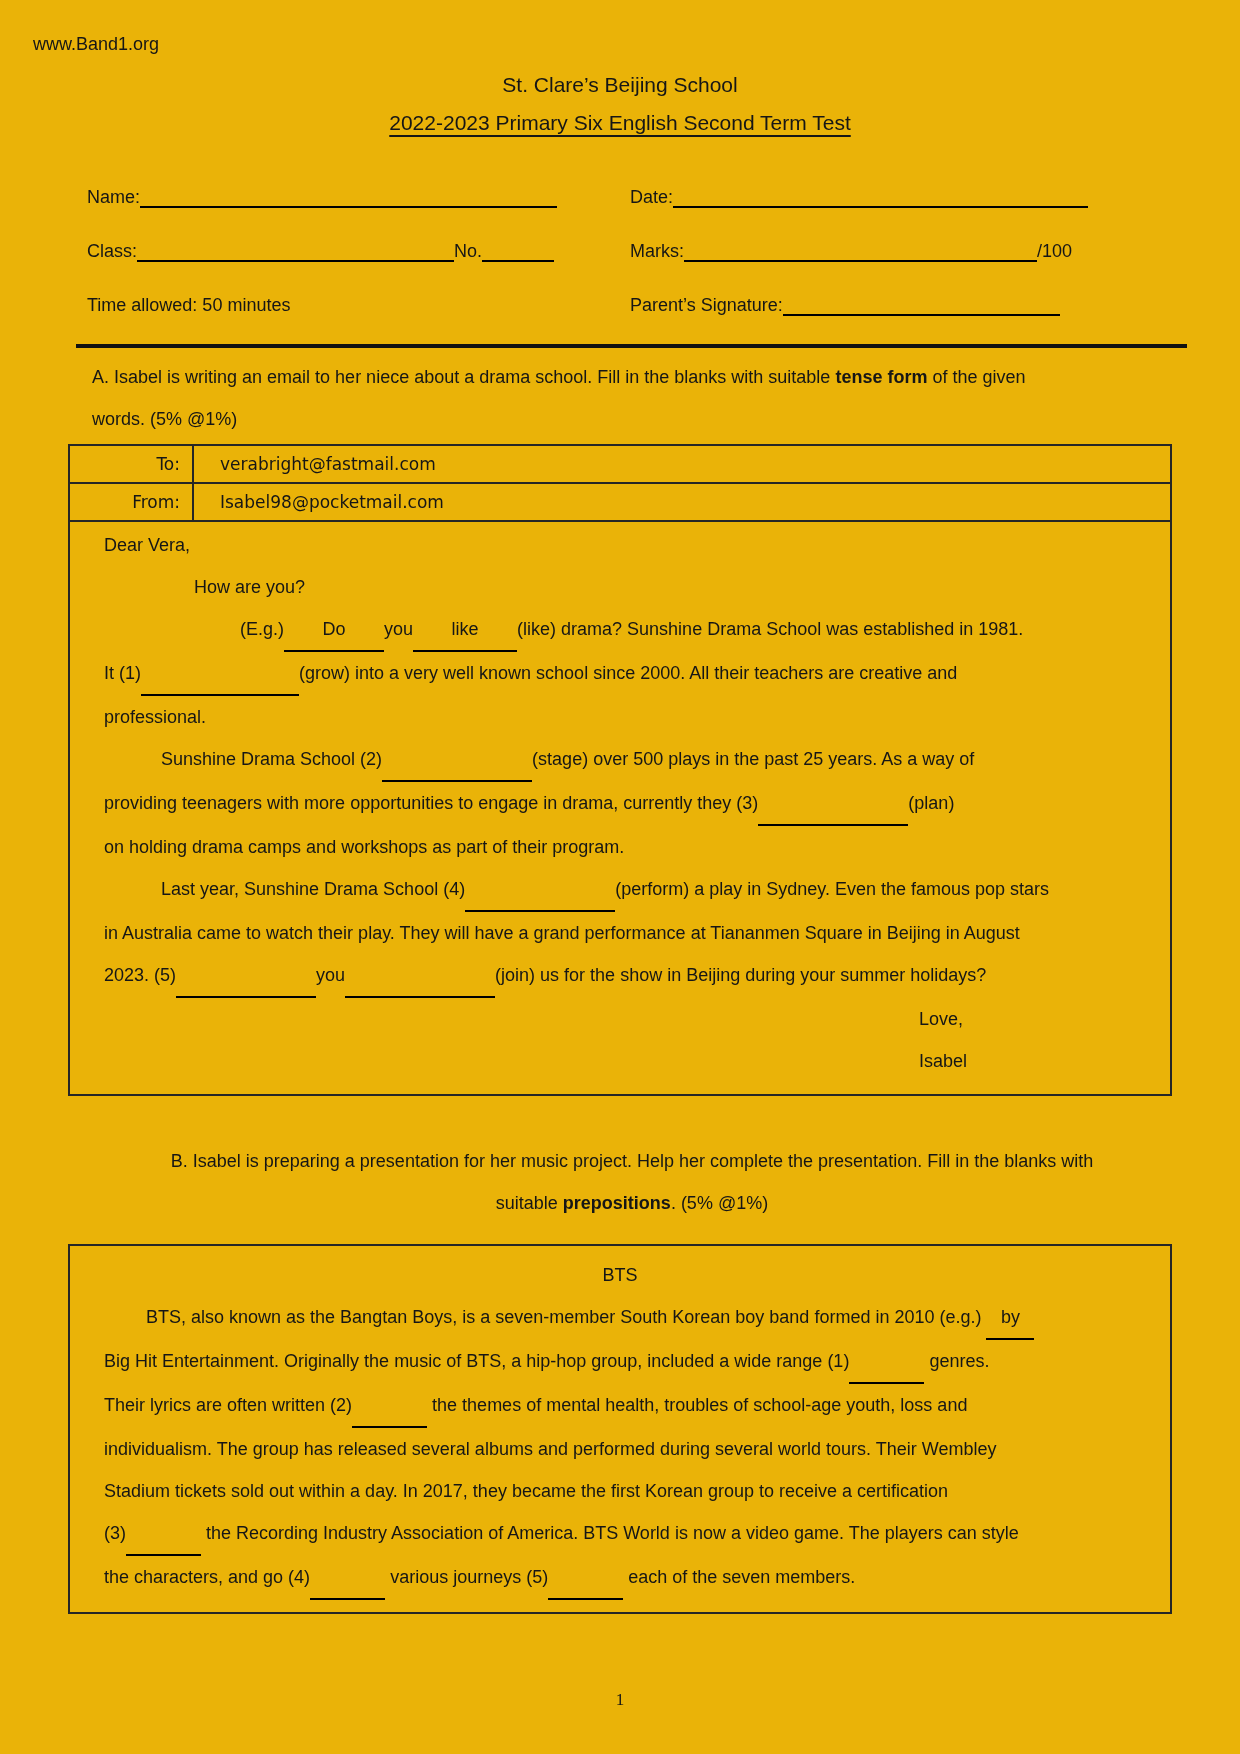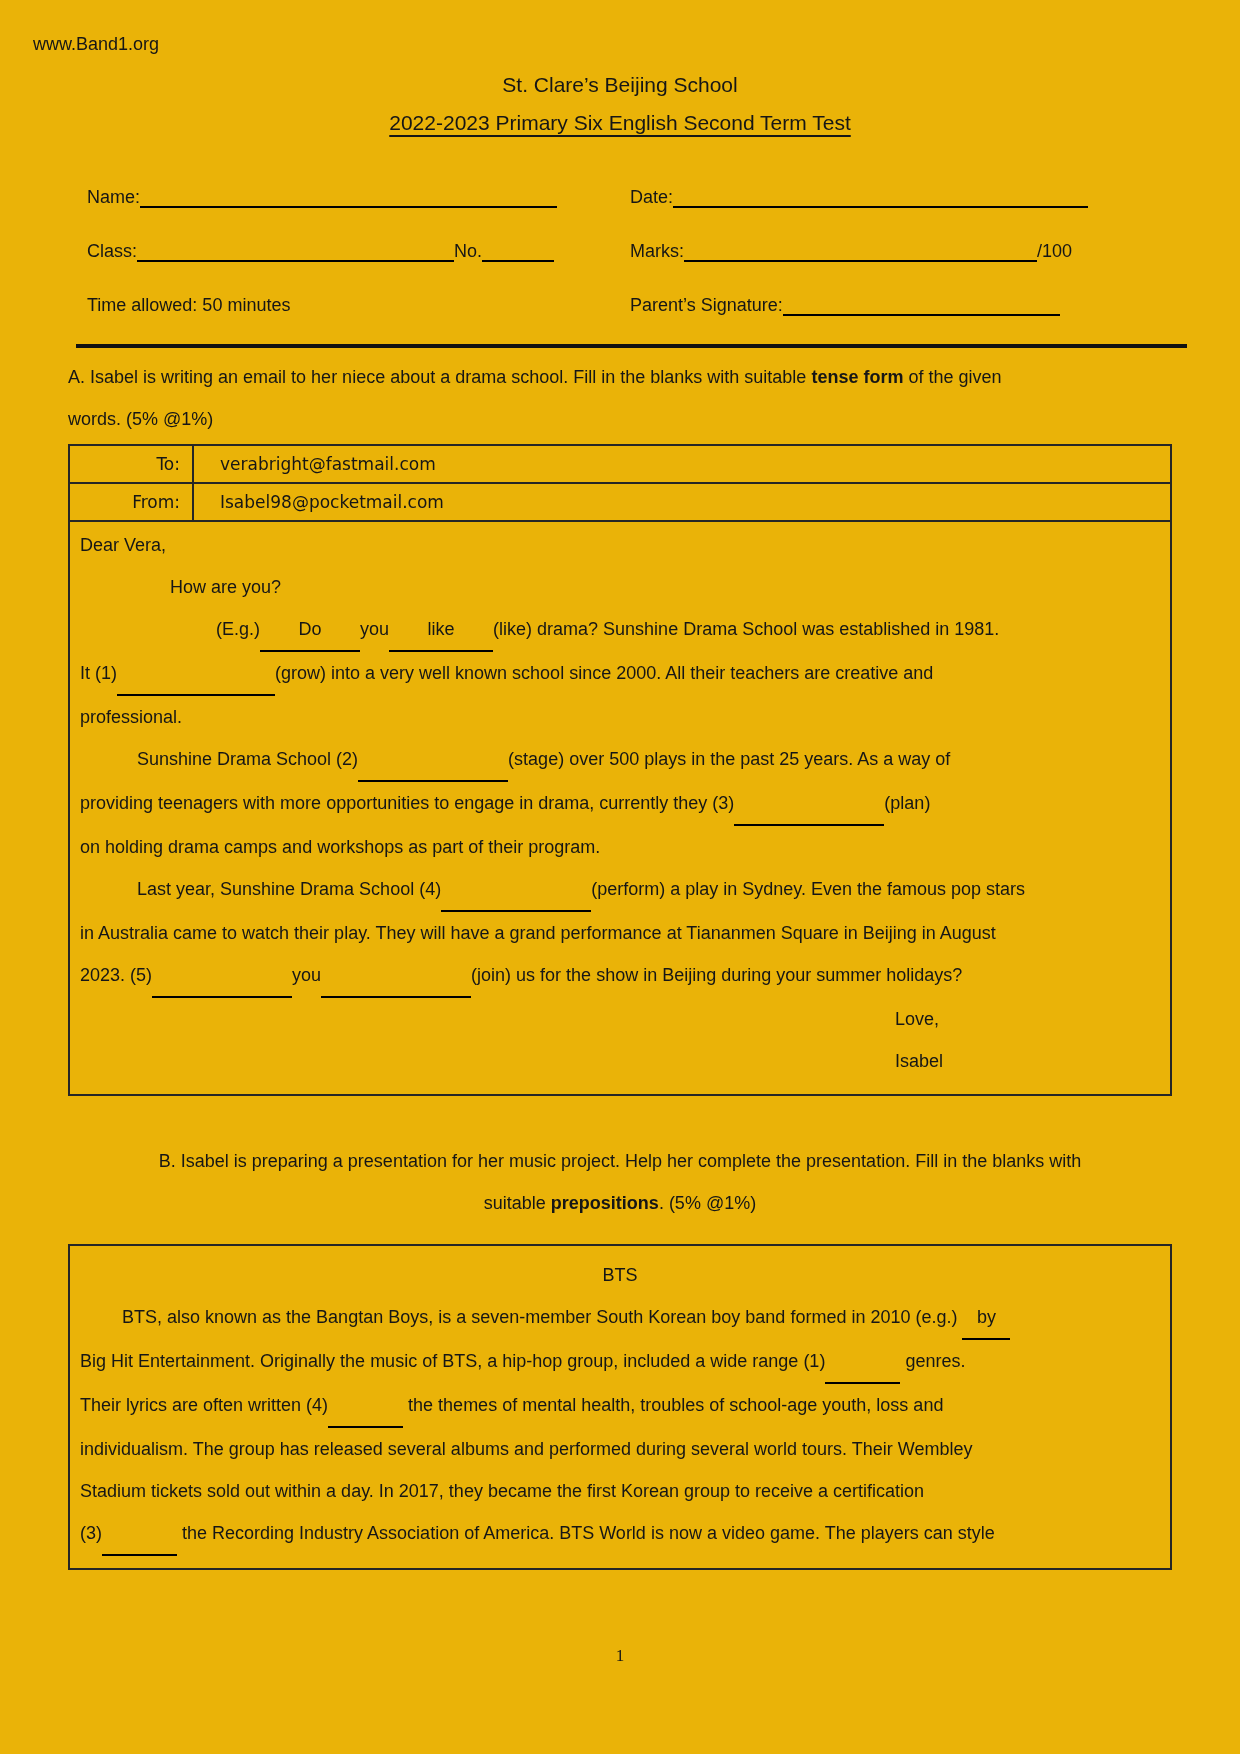--- a/index.html
+++ b/index.html
@@ -19,21 +19,21 @@
   .frow{display:flex;height:54px;align-items:flex-end;}
   .fcell{display:flex;align-items:flex-end;}
   .fcell.left{width:543px;flex:none;}
   .fcell.right{flex:1;}
   .flabel{white-space:pre;}
   .fill{display:inline-block;border-bottom:2px solid #000;height:22px;flex:none;}
   .w417{width:417px}.w415{width:415px}.w317{width:317px}.w72{width:72px}.w353{width:353px}.w277{width:277px}
   .thick-rule{margin:28px 53px 0 76px;height:4px;background:#111;}
   .para{margin:8px 68px 0 68px;line-height:42px;}
   .para.secb{margin-top:44px;text-align:center;}
-  .tline{white-space:nowrap;}
+  .tline{white-space:nowrap;margin-left:24px;}
   .blank{display:inline-block;border-bottom:2px solid #000;text-align:center;white-space:nowrap;}
   .email-box{margin:4px 68px 0 68px;border:2px solid #262626;}
   .erow{display:flex;align-items:stretch;border-bottom:2px solid #262626;height:36px;
         font-family:"DejaVu Sans",sans-serif;font-size:17px;}
   .elabel{width:110px;flex:none;border-right:2px solid #262626;display:flex;align-items:center;justify-content:flex-end;padding-right:12px;}
   .evalue{display:flex;align-items:center;padding-left:26px;}
   .ebody{padding:2px 10px 12px 10px;line-height:42px;}
   .bts-box{margin:20px 68px 0 68px;border:2px solid #262626;padding:8px 10px 12px 10px;line-height:42px;}
   .bts-title{text-align:center;}
   .page-num{margin-top:76px;text-align:center;font-family:"Liberation Serif",serif;font-size:17px;}
@@ -122,22 +122,23 @@
   <div class="para secb">
       <div class="tline"><span>B. Isabel is preparing a presentation for her music project. Help her complete the presentation. Fill in the blanks with</span></div>
       <div class="tline"><span>suitable </span><b>prepositions</b><span>. (5% @1%)</span></div>
     </div>
 
   <div class="bts-box">
     <div class="bts-title">BTS</div>
     <div>
         <div class="tline" style="padding-left: 42px;"><span>BTS, also known as the Bangtan Boys, is a seven-member South Korean boy band formed in 2010 (e.g.) </span><span class="blank" style="width: 48px;">by</span></div>
         <div class="tline"><span>Big Hit Entertainment. Originally the music of BTS, a hip-hop group, included a wide range (1)</span><span class="blank" style="width: 75px;">&nbsp;</span><span> genres.</span></div>
-        <div class="tline"><span>Their lyrics are often written (4)</span><span class="blank" style="width: 75px;">&nbsp;</span><span> the themes of mental health, troubles of school-age youth, loss and</span></div>
+        <div class="tline"><span>Their lyrics are often written (2)</span><span class="blank" style="width: 75px;">&nbsp;</span><span> the themes of mental health, troubles of school-age youth, loss and</span></div>
         <div class="tline"><span>individualism. The group has released several albums and performed during several world tours. Their Wembley</span></div>
         <div class="tline"><span>Stadium tickets sold out within a day. In 2017, they became the first Korean group to receive a certification</span></div>
         <div class="tline"><span>(3)</span><span class="blank" style="width: 75px;">&nbsp;</span><span> the Recording Industry Association of America. BTS World is now a video game. The players can style</span></div>
+        <div class="tline"><span>the characters, and go (4)</span><span class="blank" style="width: 75px;">&nbsp;</span><span> various journeys (5)</span><span class="blank" style="width: 75px;">&nbsp;</span><span> each of the seven members.</span></div>
       </div>
   </div>
 
   <div class="page-num">1</div>
 
 </div>
 
 </body></html>

